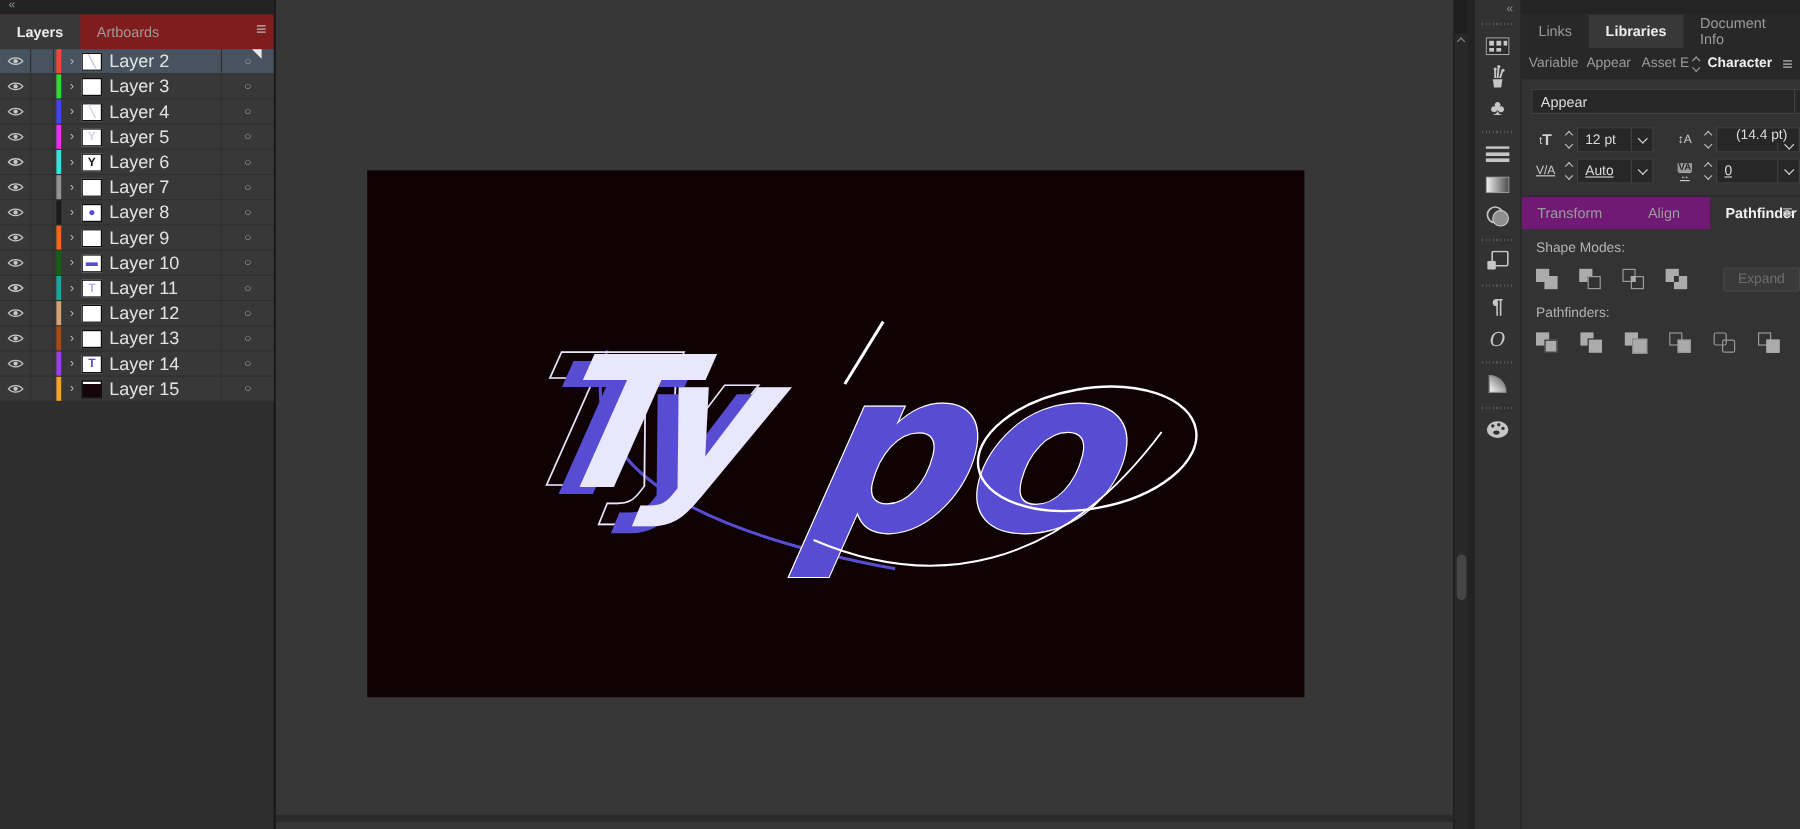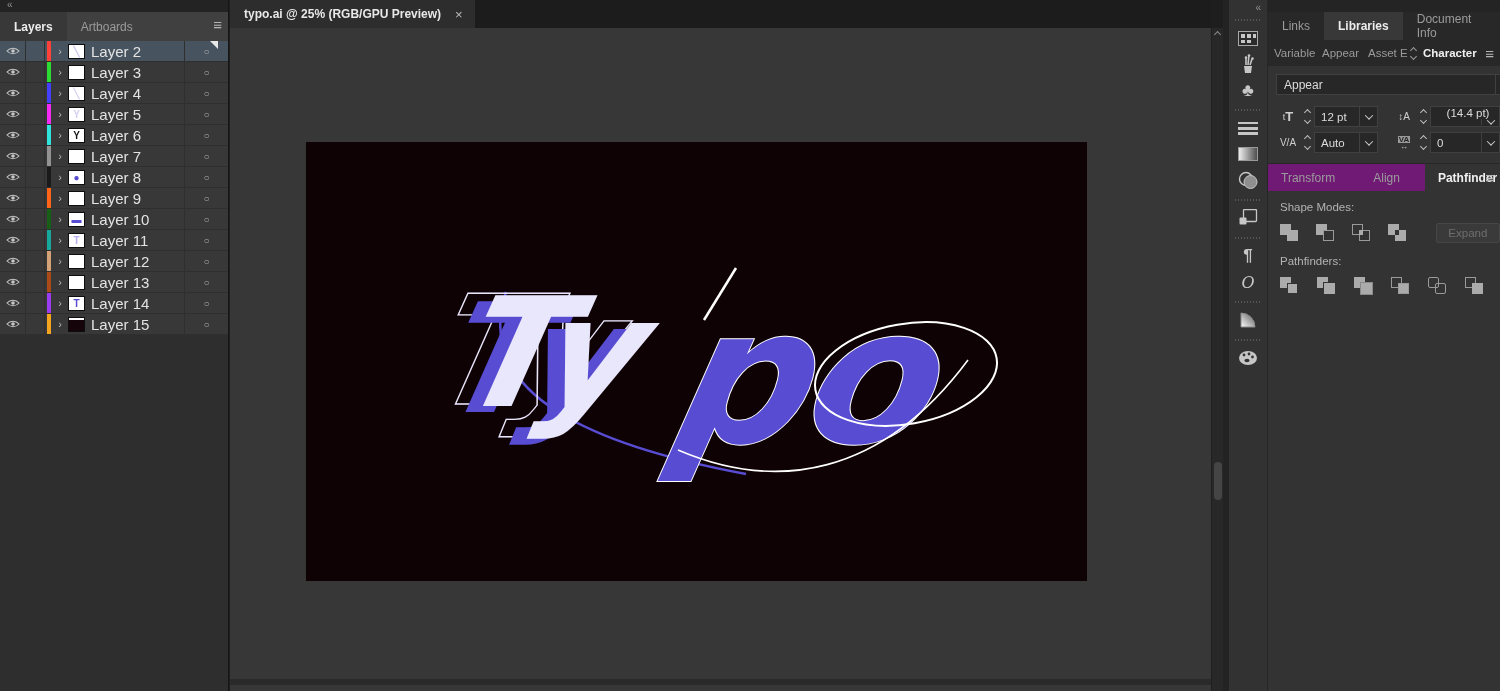--- a/index.html
+++ b/index.html
@@ -2,21 +2,21 @@
 <html><head>
 <meta charset="utf-8">
 <style>
   * { margin:0; padding:0; box-sizing:border-box; }
   html,body { width:1500px; height:691px; overflow:hidden; background:#1e1e1e;
     font-family:"Liberation Sans", sans-serif; font-size:12px; color:#c9c9c9; }
 
   
   .left-panel { position:absolute; left:0; top:0; width:229px; height:691px; background:#2e2e2e; border-right:1px solid #161616; }
   .lp-strip { height:12px; background:#232323; color:#8f8f8f; font-size:10px; padding-left:7px; line-height:10px; }
-  .lp-tabs { height:29px; background:#404040; display:flex; align-items:stretch; position:relative; }
+  .lp-tabs { height:29px; background:#7f1d1d; display:flex; align-items:stretch; position:relative; }
   .lp-tabs .tab, .rp-tabs .tab { padding:0 14px; display:flex; align-items:center; color:#9b9b9b; font-size:12px; cursor:default; }
   .lp-tabs .tab.active, .rp-tabs .tab.active { background:#383838; color:#ececec; font-weight:bold; }
   .panel-menu { position:absolute; right:6px; top:4px; color:#b5b5b5; font-size:15px; }
   .lp-rows { background:#383838; }
   .lrow { height:21px; display:flex; align-items:center; border-bottom:1px solid #2f2f2f; position:relative; background:#383838; }
   .lrow.sel { background:#47545f; }
   .lrow .c-eye { width:26px; border-right:1px solid #2f2f2f; align-self:stretch; display:flex; align-items:center; justify-content:center; }
   .lrow .c-lock { width:19px; border-right:1px solid #2f2f2f; align-self:stretch; }
   .lrow .c-bar { width:4px; align-self:stretch; margin:0 1px 0 2px; }
   .lrow .c-chev { width:16px; text-align:center; color:#b9b9b9; font-size:11px; }
@@ -343,26 +343,20 @@
         <span class="c-thumb" style="background: linear-gradient(rgb(255, 255, 255) 0px, rgb(255, 255, 255) 2px, rgb(21, 4, 10) 2px, rgb(21, 4, 10) 13px, rgb(255, 255, 255) 13px);"></span>
         <span class="c-name">Layer 15</span>
         <span class="c-target">○</span>
 
       </div>
 
   </div>
 </div>
 
 <div class="doc-area">
-  <div class="doc-tabbar">
-    <div class="doc-tab">
-      <span class="t">typo.ai @ 25% (RGB/GPU Preview)</span>
-      <span class="x">×</span>
-    </div>
-  </div>
   <div class="canvas">
     <div class="artboard">
       <svg width="781" height="439" viewBox="0 0 781 439">
 
         <path d="M200,150 C165,255 295,305 440,332" fill="none" stroke-width="2.5" stroke="#584dd2"></path>
         <g transform="skewX(-14)" font-family="'DejaVu Sans', sans-serif" font-style="italic" font-weight="bold">
 
           <text x="188" y="262" font-size="152" fill="none" stroke-width="1.4" stroke="#e9e7fb">Ty</text>
 
           <text x="200" y="270" font-size="152" fill="#584dd2">Ty</text>
@@ -530,21 +524,21 @@
           <i class="d"></i>
         </span>
       <div class="field num-field" style="width:70px;flex-direction:column;">
         <span class="lbl">(14.4 pt)</span>
         <span class="chevbox">
             <span class="chev"></span>
           </span>
       </div>
     </div>
 
-    <div class="char-grid-row" style="margin-bottom:0;">
+    <div class="char-grid-row" style="margin-bottom:0;text-decoration:underline;">
       <span class="cicon" style="font-size:10px;">V/A</span>
       <span class="stepper">
           <i class="u"></i>
           <i class="d"></i>
         </span>
       <div class="field num-field">
         <span class="lbl">Auto</span>
         <span class="chevbox">
             <span class="chev"></span>
           </span>

